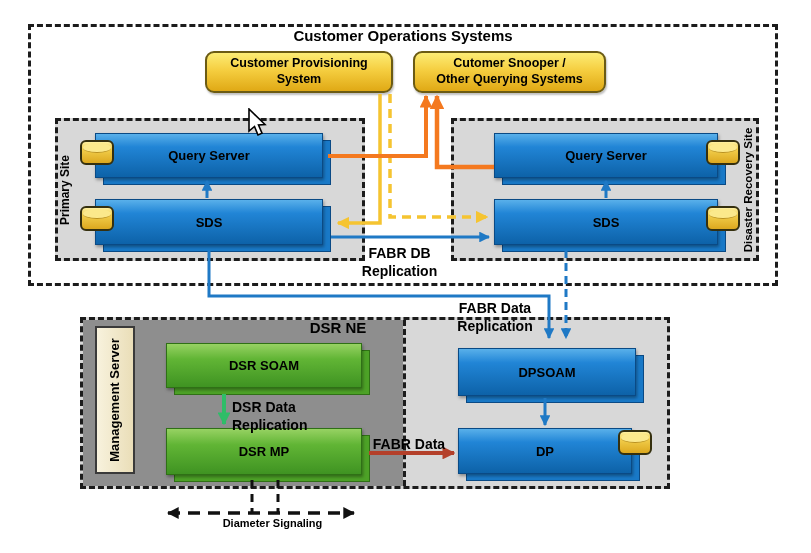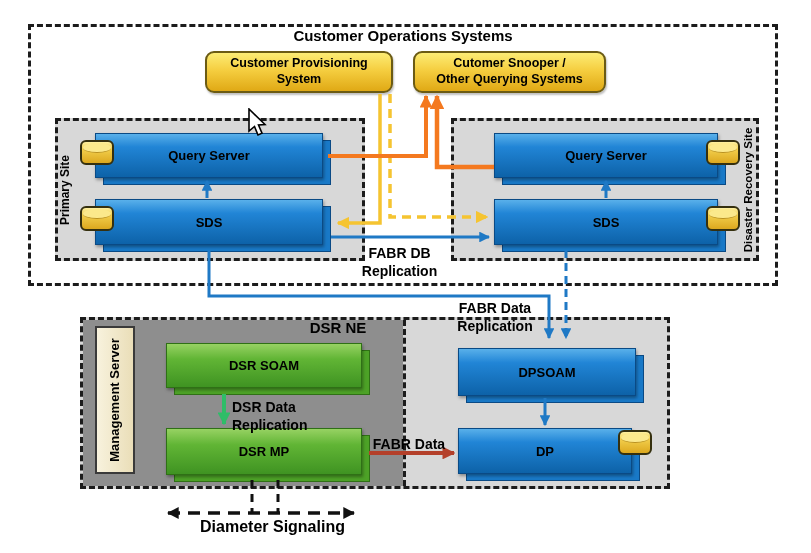--- a/index.html
+++ b/index.html
@@ -156,21 +156,21 @@
   </div>
   <div class="db" style="left:618px;top:430px;"></div>
 
   <div class="lbl" style="left:352px;top:245px;width:95px;">FABR DB
 Replication</div>
   <div class="lbl" style="left:455px;top:300px;width:80px;">FABR Data
 Replication</div>
   <div class="lbl left" style="left:232px;top:399px;width:85px;">DSR Data
 Replication</div>
   <div class="lbl" style="left:370px;top:436px;width:78px;">FABR Data</div>
-  <div class="lbl" style="left:180px;top:517px;width:185px;font-size:16px;">Diameter Signaling</div>
+  <div class="lbl" style="left:180px;top:517px;width:185px;font-size:11px;">Diameter Signaling</div>
 
   <svg id="connector-layer" width="811" height="553" viewBox="0 0 811 553">
     <defs>
       <marker id="mOrange" viewBox="0 0 10 10" refX="9" refY="5" markerWidth="3.2" markerHeight="3.2" orient="auto-start-reverse">
         <path d="M0,0 L10,5 L0,10 z" fill="#f4791f"></path>
         </marker>
       <marker id="mYellow" viewBox="0 0 10 10" refX="9" refY="5" markerWidth="3.6" markerHeight="3.6" orient="auto-start-reverse">
         <path d="M0,0 L10,5 L0,10 z" fill="#f5c431"></path>
         </marker>
       <marker id="mBlue" viewBox="0 0 10 10" refX="9" refY="5" markerWidth="3.6" markerHeight="3.6" orient="auto-start-reverse">

